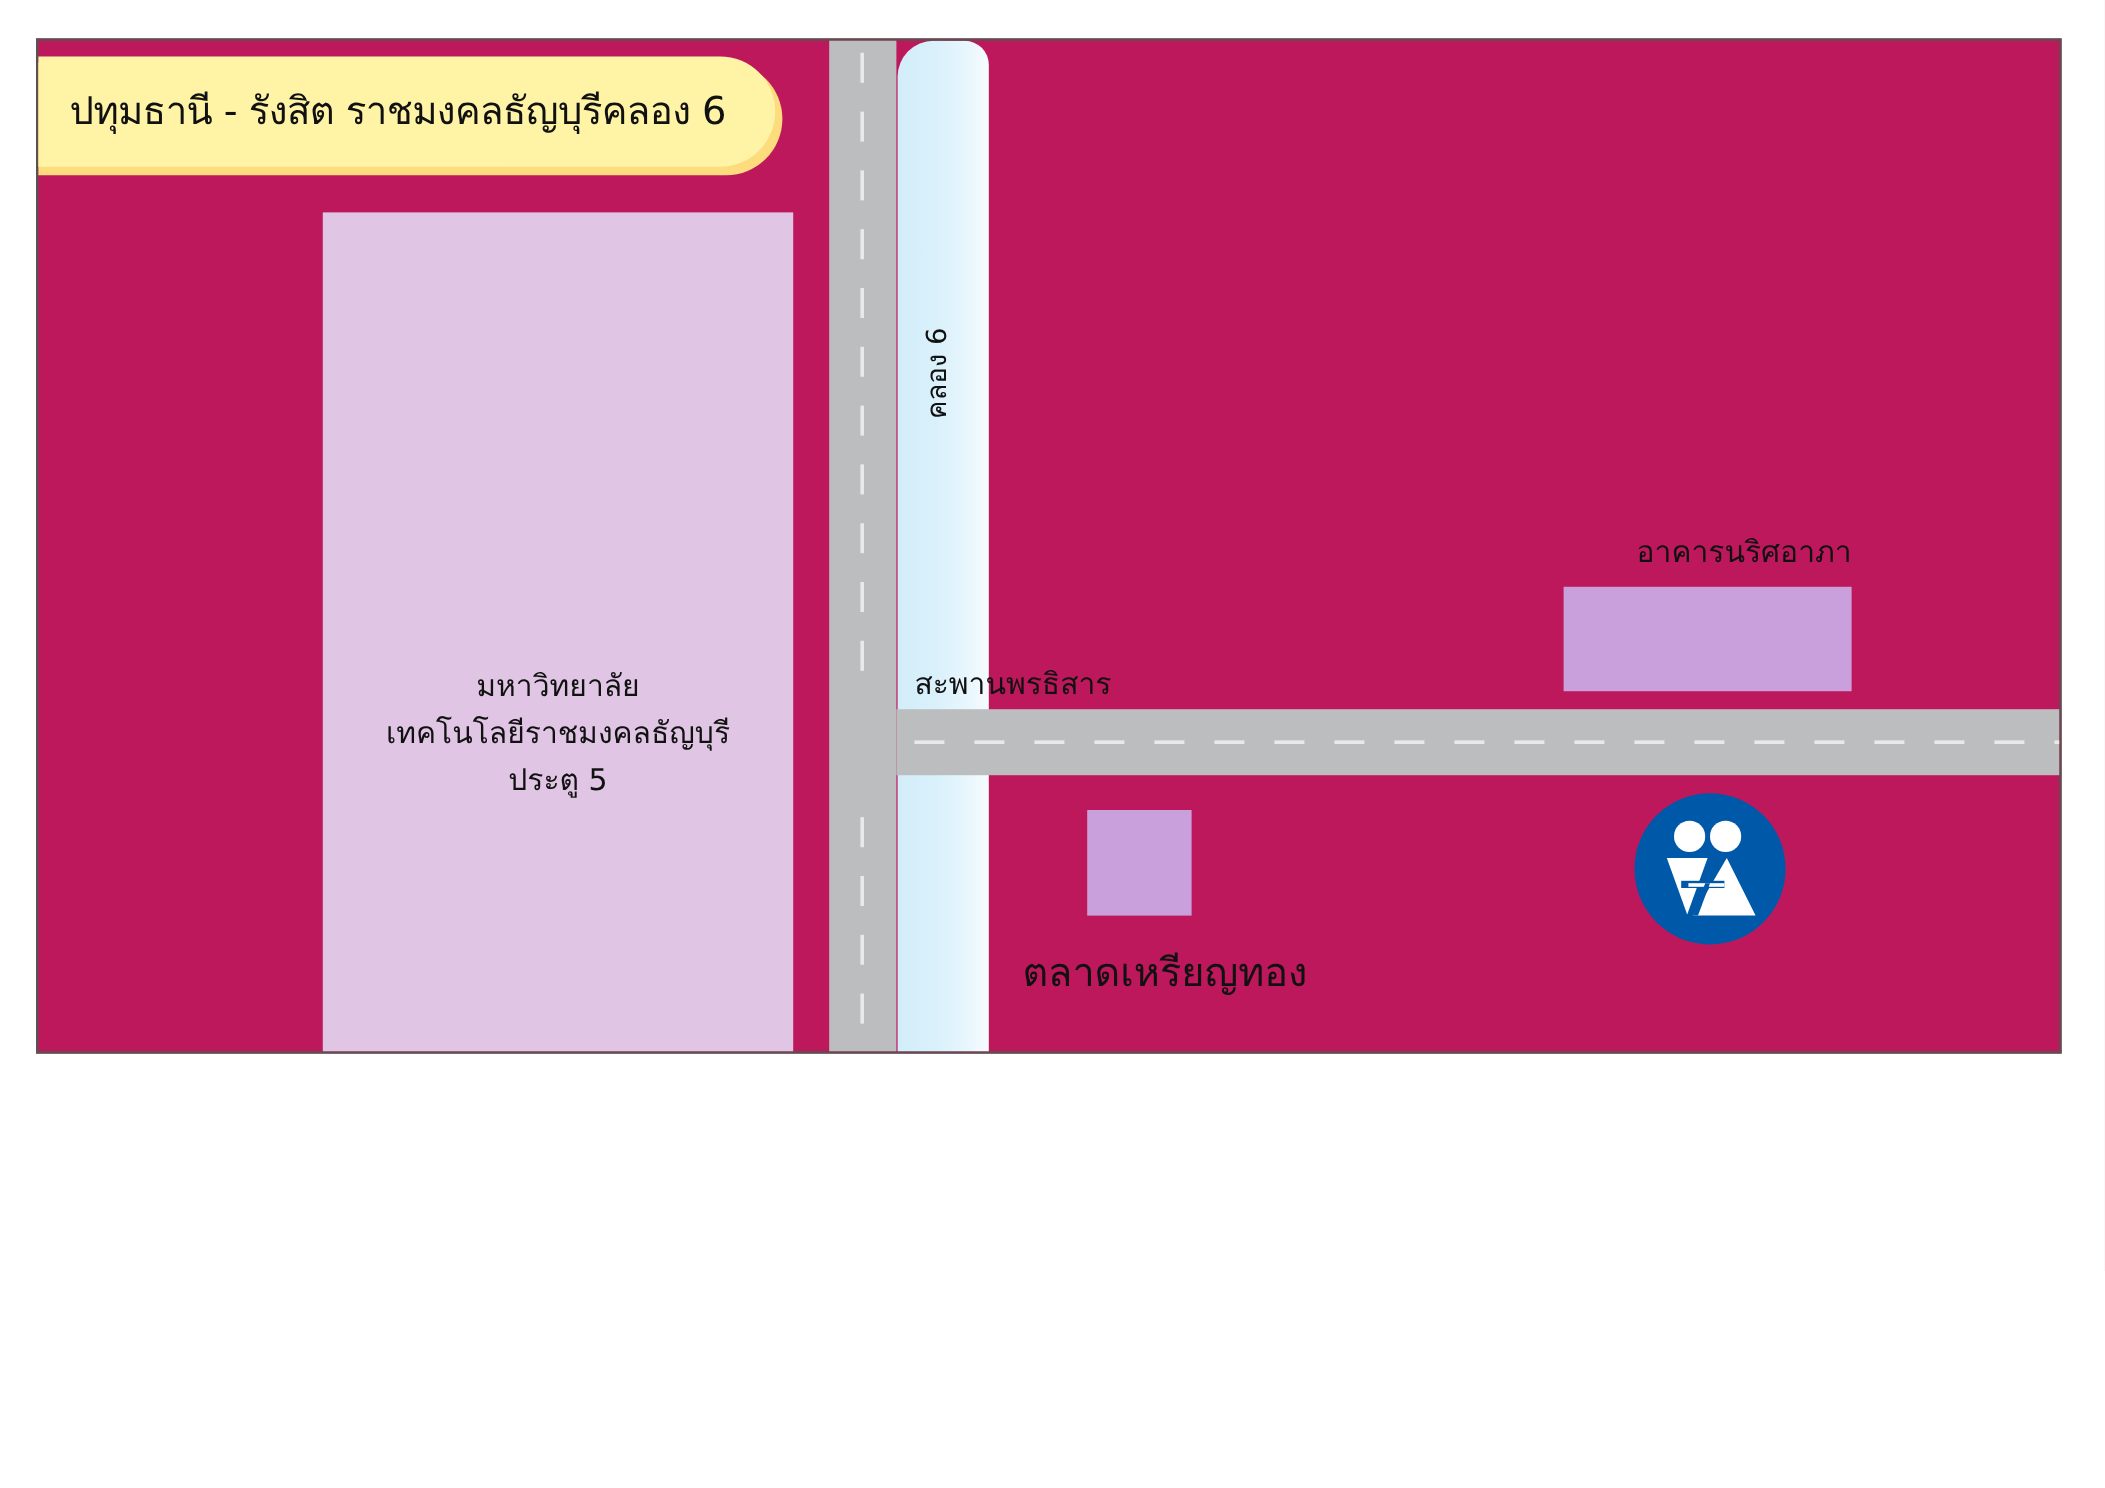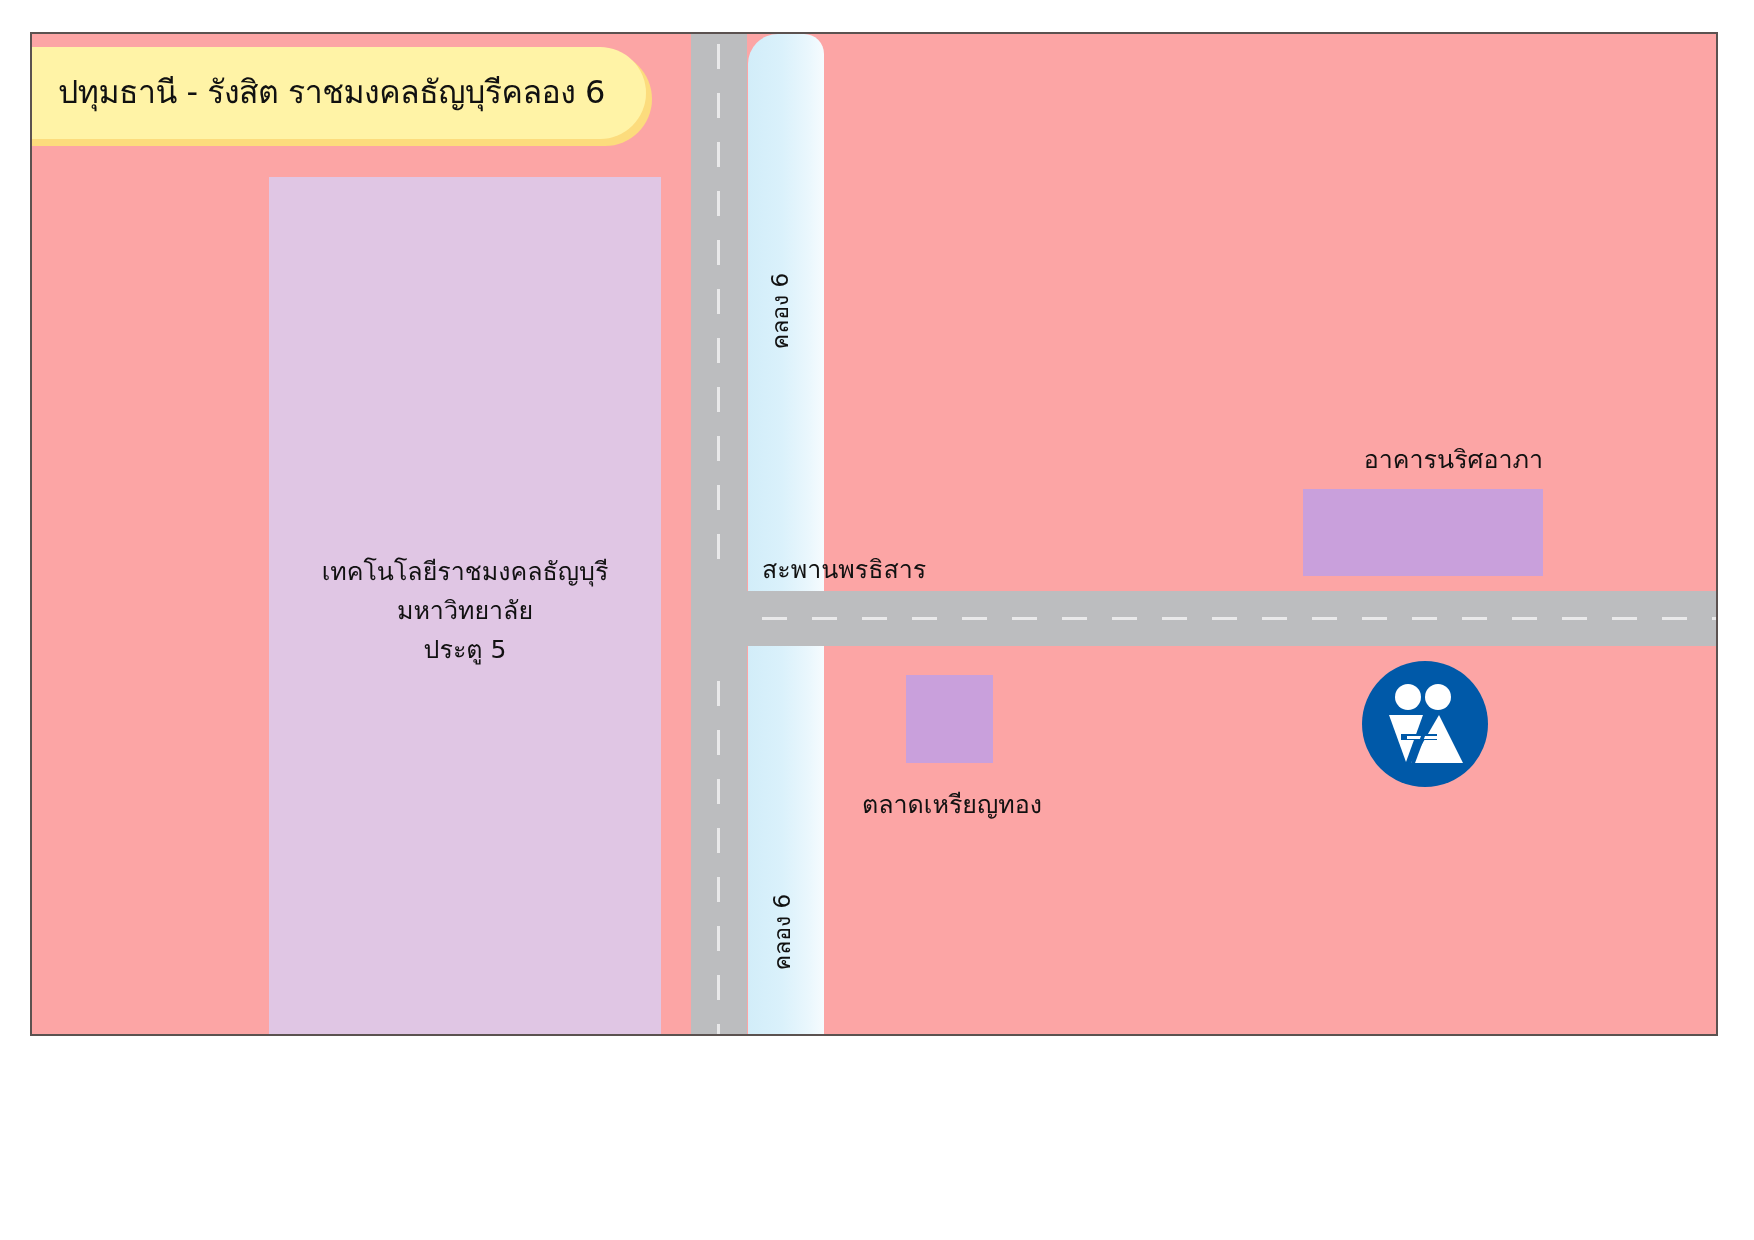--- a/index.html
+++ b/index.html
@@ -1,19 +1,19 @@
 <!DOCTYPE html>
 <html><head>
   <meta charset="utf-8">
   <style>
     html, body { margin: 0; padding: 0; background: #ffffff; }
     body { width: 1754px; height: 1240px; position: relative; overflow: hidden;
            font-family: "DejaVu Sans", "Liberation Sans", sans-serif; color: #111; }
-    .frame { position: absolute; left: 30px; top: 32px; width: 1688px; height: 1004px;
-             border: 2px solid #5b5250; box-sizing: border-box; background: #fca5a5; overflow: hidden; }
+    .frame { position: absolute; left: 30px; top: 32px; width: 1688px; height: 846px;
+             border: 2px solid #5b5250; box-sizing: border-box; background: #be185d; overflow: hidden; }
     .abs { position: absolute; }
     
     .banner-shadow { left: -4px; top: 18px; width: 624px; height: 94px; background: #fcdc7d;
                      border-radius: 0 48px 48px 0; }
     .banner { left: -4px; top: 13px; width: 618px; height: 92px; background: #fff3a6;
               border-radius: 0 46px 46px 0; }
     .banner-text { left: 26px; top: 32px; font-size: 32px; white-space: nowrap; color: #111; letter-spacing: -0.5px; }
     
     .uni { left: 237px; top: 143px; width: 392px; height: 1001px; background: #e0c6e4; }
     .uni-text { left: 237px; top: 518px; width: 392px; text-align: center; font-size: 25px; line-height: 39px; }
@@ -29,36 +29,36 @@
     .canal-label { font-size: 23px; white-space: nowrap; transform: translate(-50%, -50%) rotate(-90deg); }
     
     .hroad { left: 715px; top: 557px; width: 975px; height: 55px; background: #bcbdbf; }
     .hdash { position: absolute; top: 26px; height: 3px; width: 25px; background: #e9e9ea; }
     .road-label { left: 980px; top: 547px; font-size: 50px; white-space: nowrap; color: #111; }
     .bridge-label { left: 730px; top: 515px; font-size: 25px; white-space: nowrap; }
     
     .bldg-1 { left: 1271px; top: 455px; width: 240px; height: 87px; background: #c9a0dc; }
     .bldg-1-label { left: 1271px; top: 405px; width: 240px; text-align: right; font-size: 25px; white-space: nowrap; }
     .market { left: 874px; top: 641px; width: 87px; height: 88px; background: #c9a0dc; }
-    .market-label { left: 820px; top: 750px; width: 200px; text-align: center; font-size: 25px; white-space: nowrap; }
+    .market-label { left: 820px; top: 750px; width: 200px; text-align: center; font-size: 33px; white-space: nowrap; }
     .logo { left: 1329px; top: 626px; width: 128px; height: 128px; }
   </style>
 </head>
 <body>
 
 <div class="frame">
 
   <div class="abs banner-shadow"></div>
   <div class="abs banner"></div>
   <div class="abs banner-text">ปทุมธานี - รังสิต ราชมงคลธัญบุรีคลอง 6</div>
 
   <div class="abs uni"></div>
   <div class="abs uni-text">
+    <div>มหาวิทยาลัย</div>
     <div>เทคโนโลยีราชมงคลธัญบุรี</div>
-    <div>มหาวิทยาลัย</div>
     <div>ประตู 5</div>
   </div>
 
   <div class="abs canal"></div>
   <div class="abs canal-tail"></div>
 
   <div class="abs vroad" id="vroad">
       <div class="vdash" style="top: 12px;"></div>
       <div class="vdash" style="top: 61px;"></div>
       <div class="vdash" style="top: 110px;"></div>

